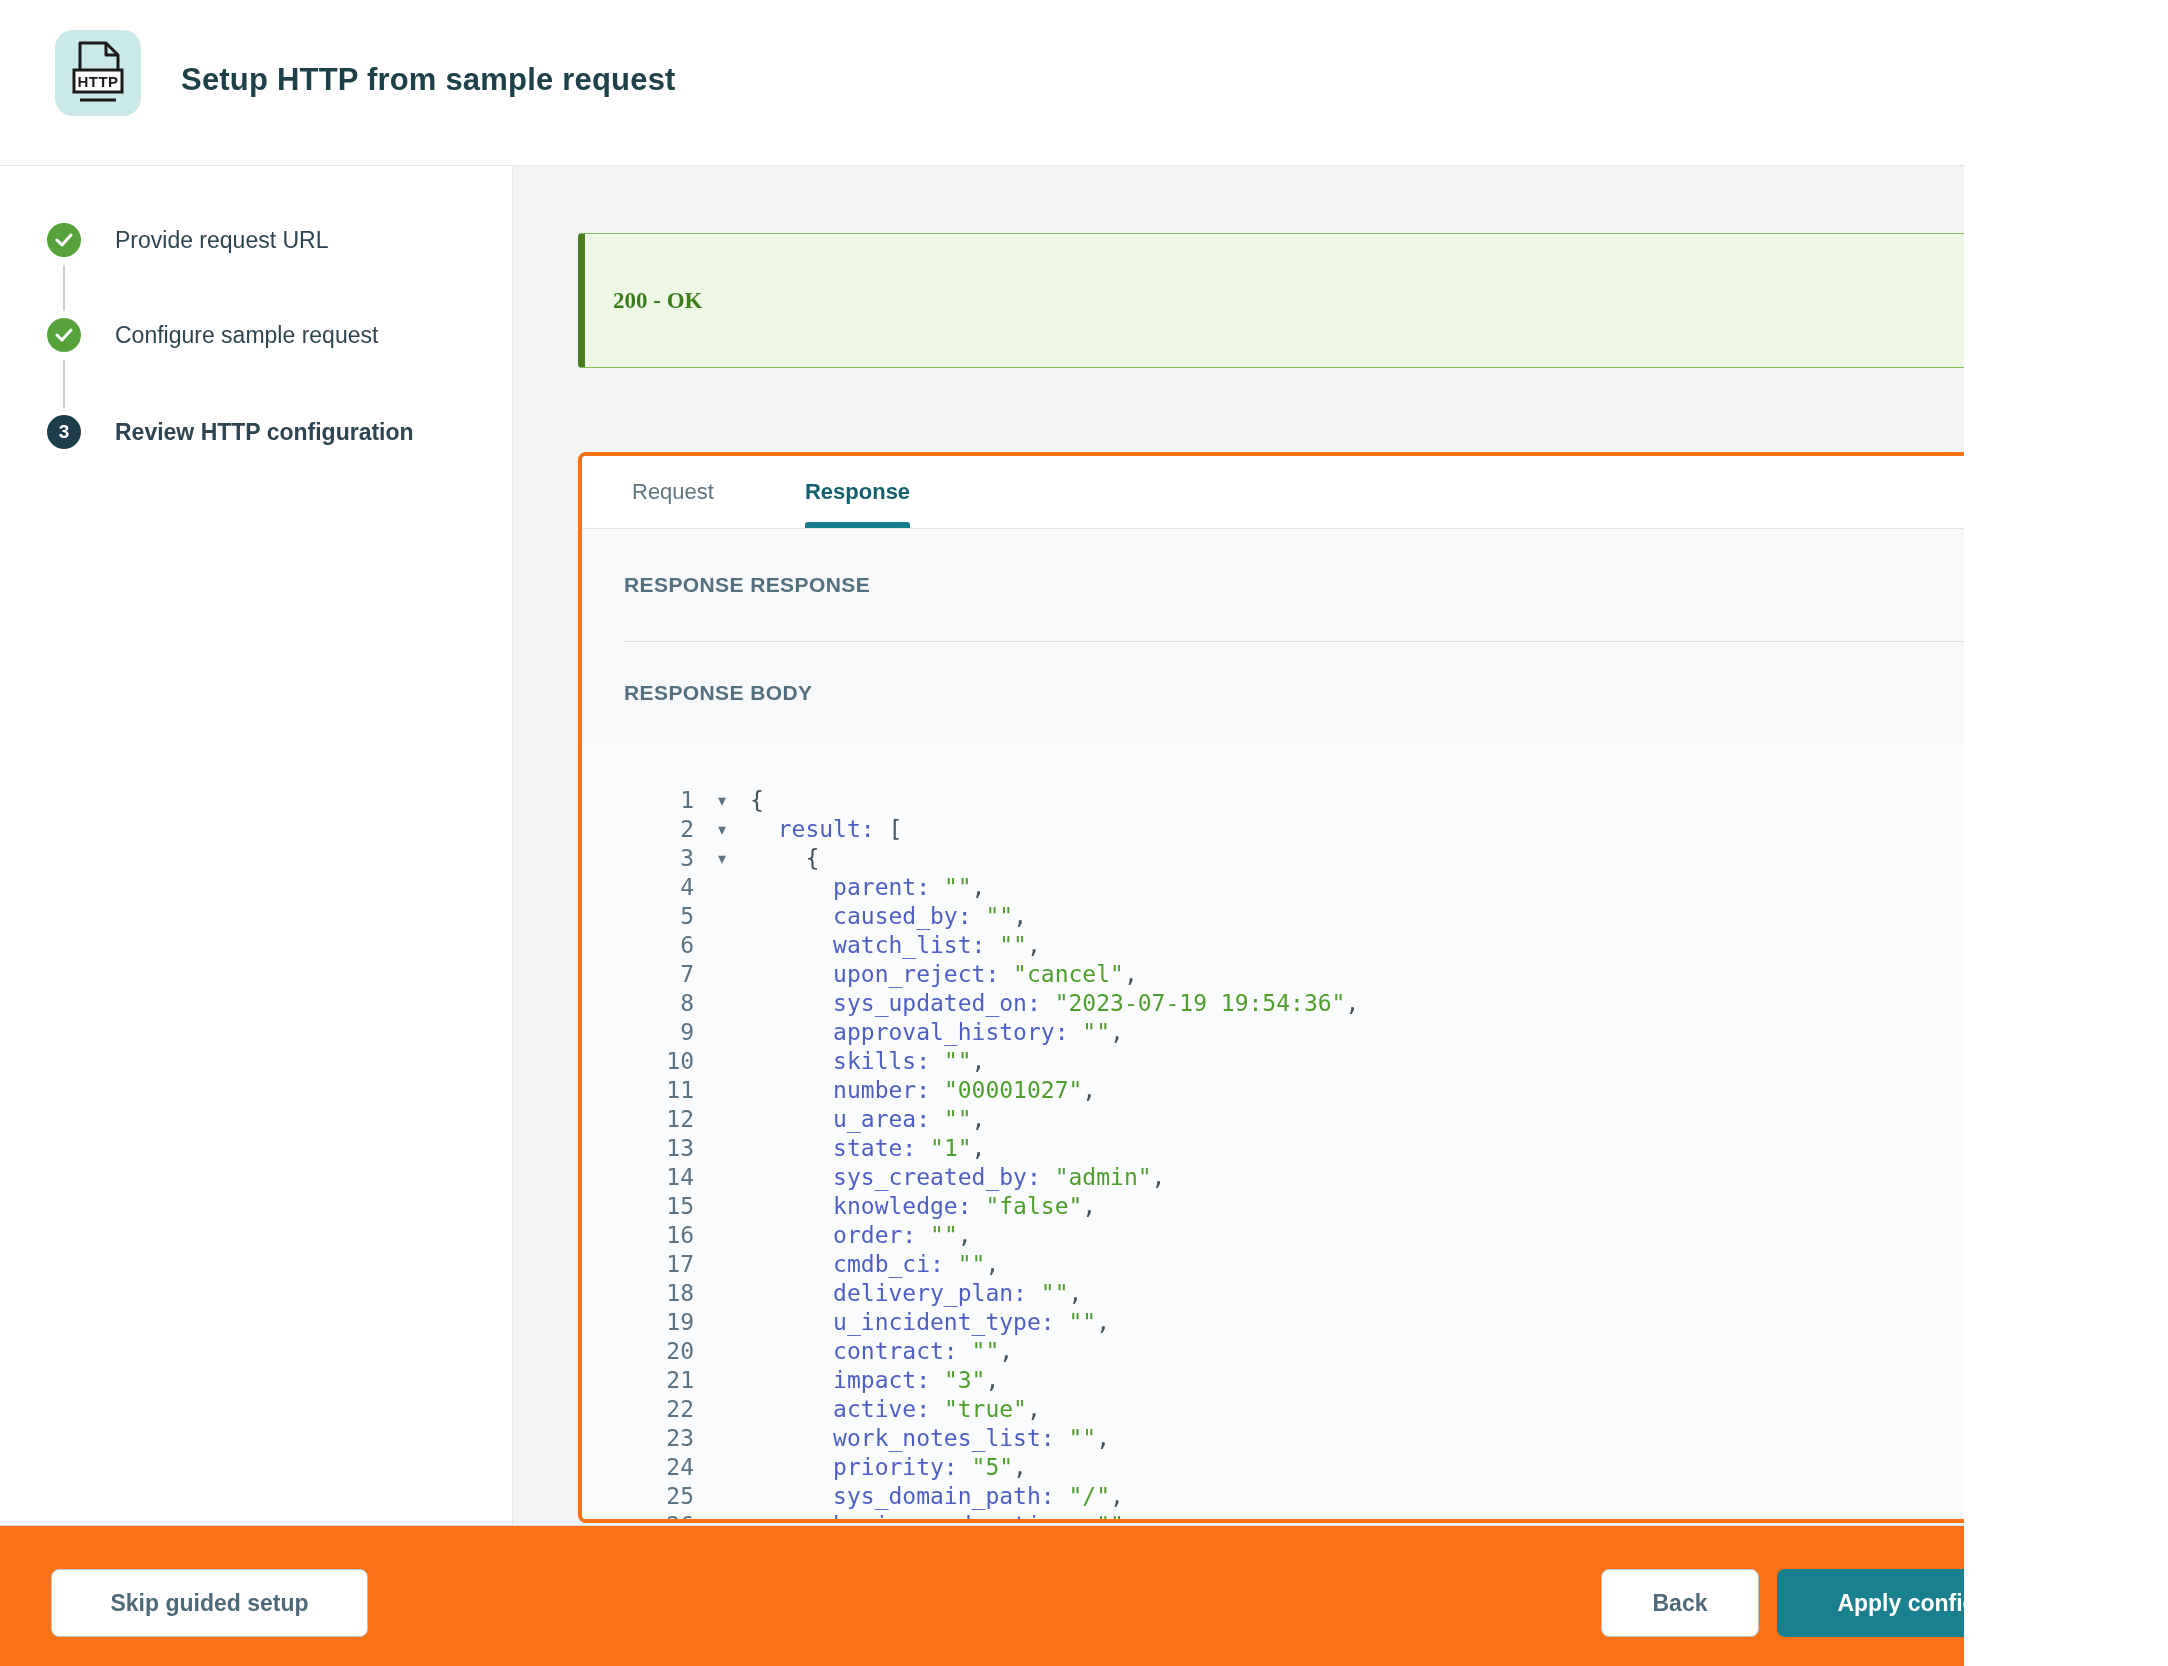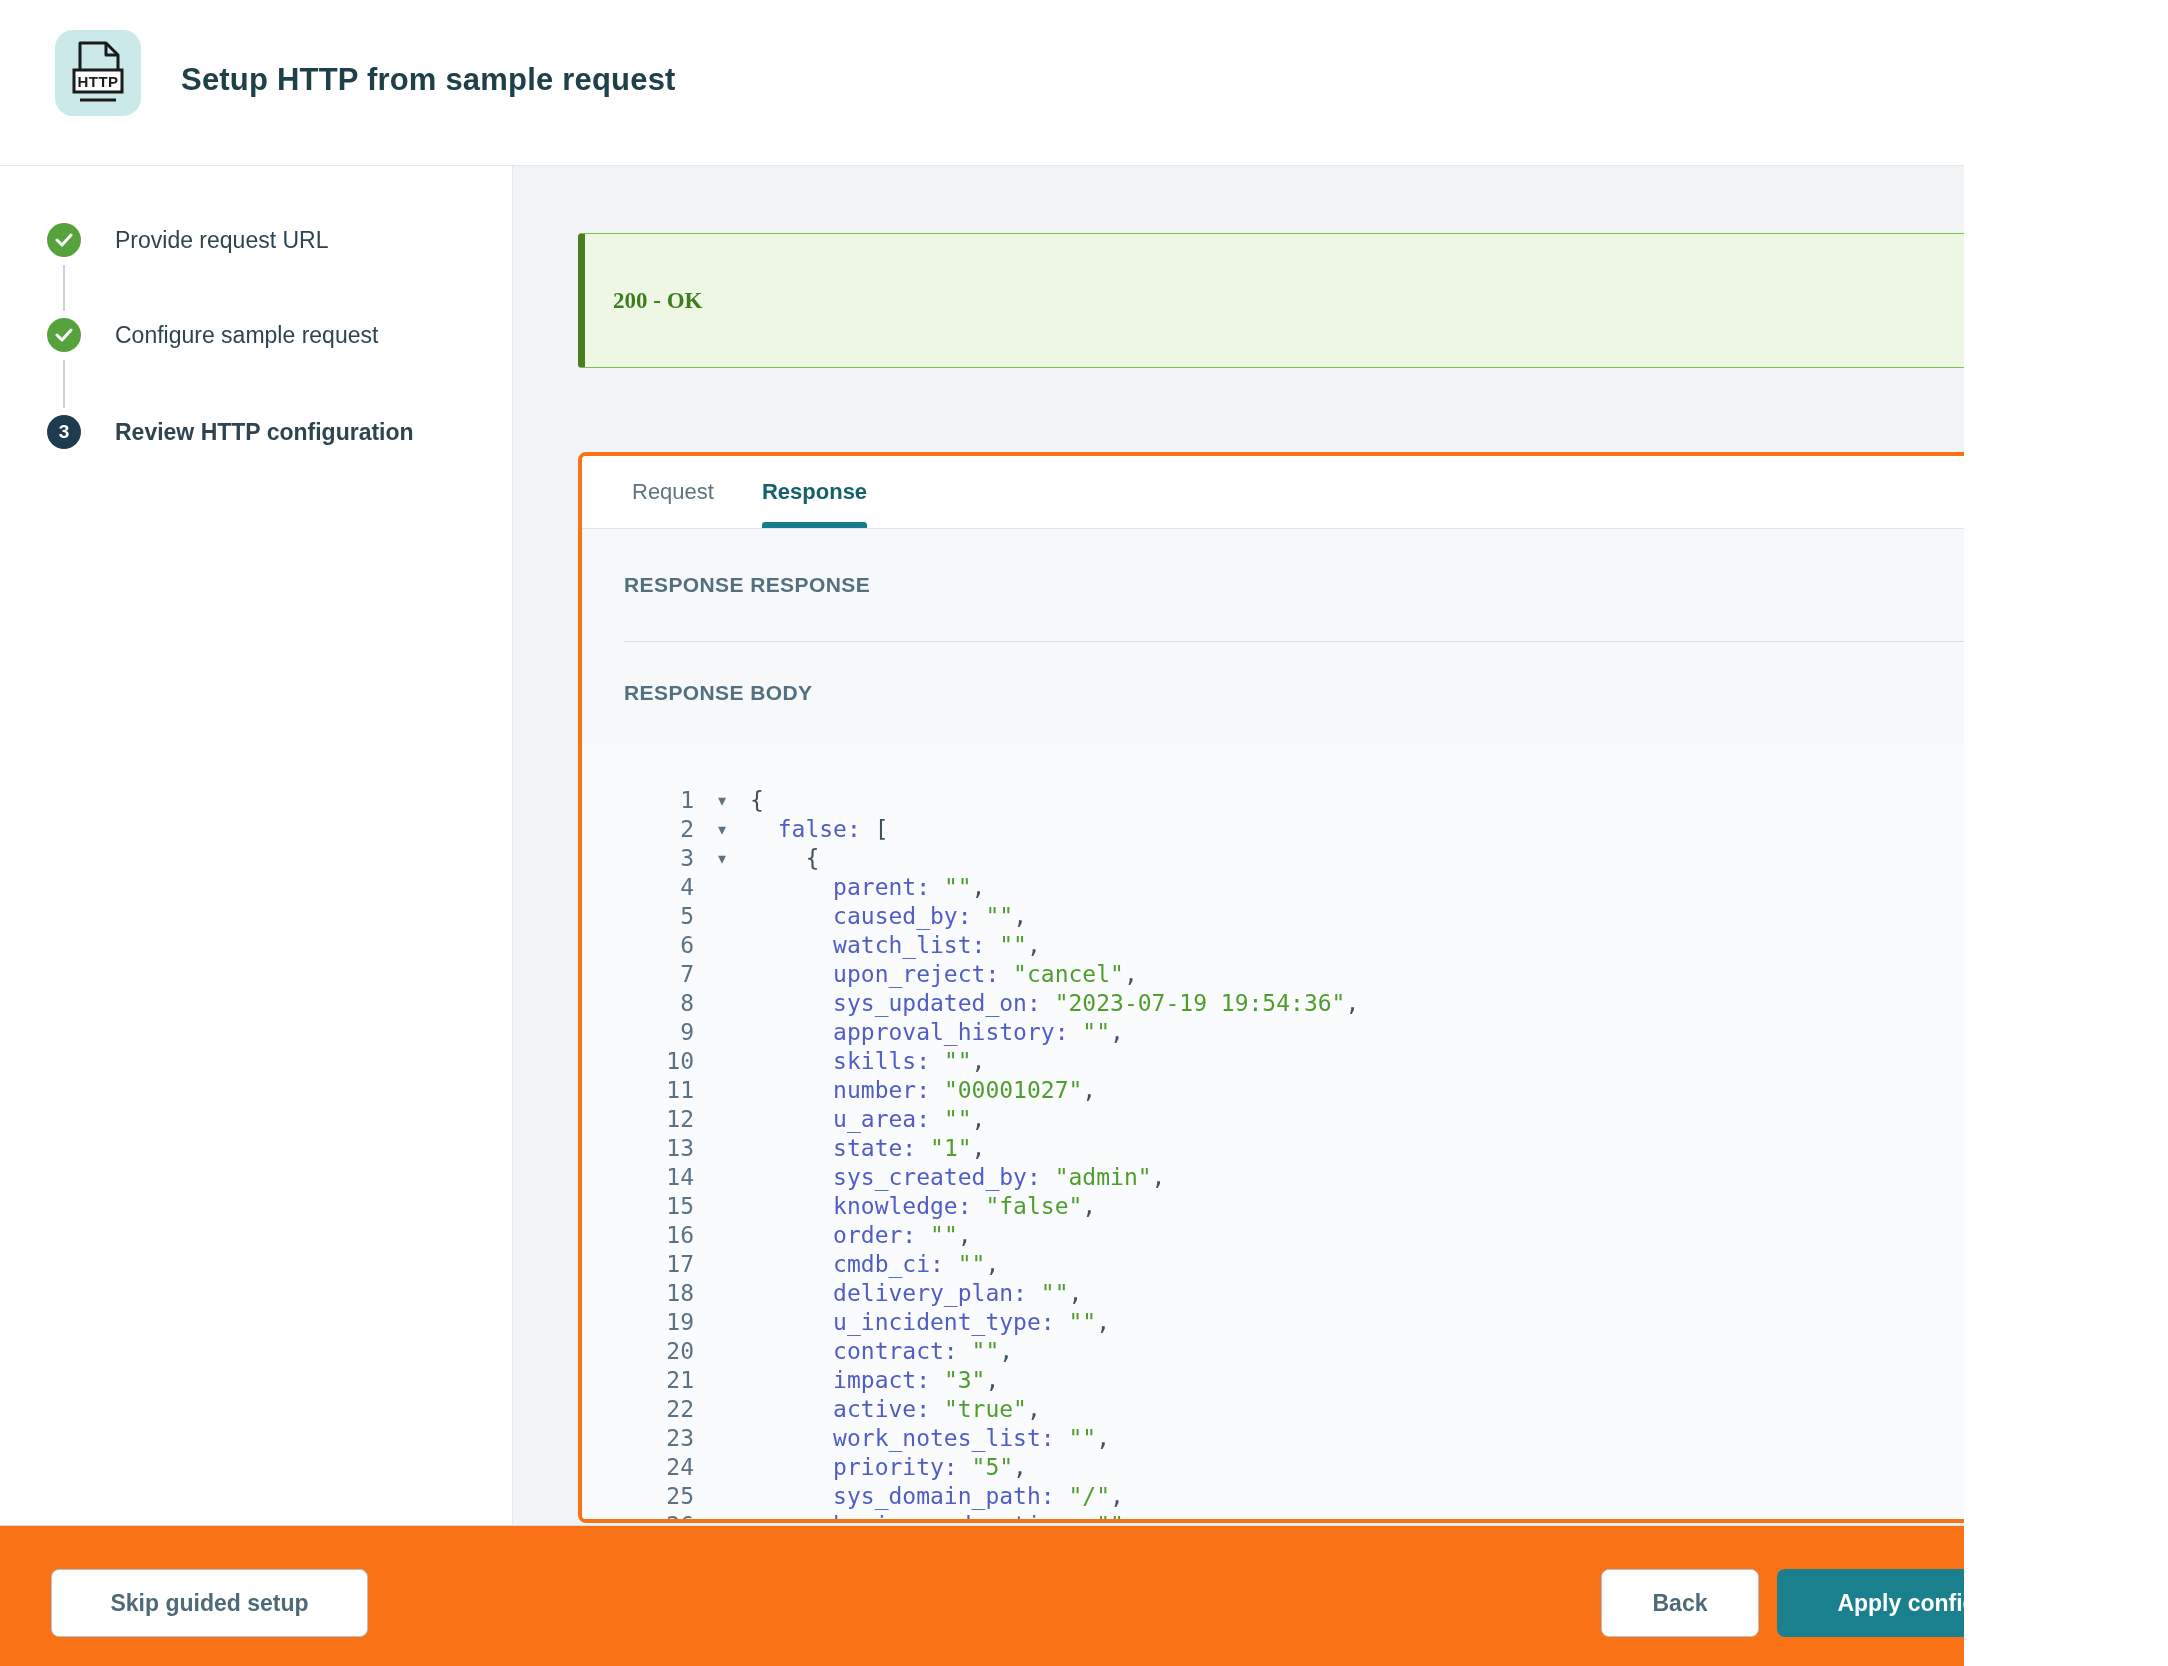--- a/index.html
+++ b/index.html
@@ -31,21 +31,21 @@
             border:1px solid #7fbf4d; border-left:7px solid #4a7d1f; border-radius:4px;
             display:flex; flex-direction:column; justify-content:center; gap:12px; padding-left:28px;font-family:Liberation Serif, serif; }
   .banner-title { font-size:23px; font-weight:700; color:#3e7d1e; }
   .banner-msg { font-size:23px; color:#32515e; }
 
   .card { position:absolute; left:65px; top:286px; width:1535px; height:1071px; background:#f7f8fa;
           border:4px solid #f97316; border-radius:8px; overflow:hidden; }
   .tab-row { position:absolute; left:0; top:0; right:0; height:73px; background:#fff; border-bottom:1px solid #e0e4e8;
              display:flex; align-items:stretch; padding-left:50px; gap:48px; }
   .tab { position:relative; display:flex; align-items:center; font-size:22px; color:#5f7482; cursor:pointer; }
-  .tab.active { color:#14616d; font-weight:700; }
+  .tab.active { color:#14616d; font-weight:700;margin-left:43px; }
   .tab.active::after { content:""; position:absolute; left:0; right:0; bottom:0; height:6px; background:#177c8a; border-radius:3px 3px 0 0; }
 
   .sec-header { position:absolute; left:0; right:0; display:flex; align-items:center; justify-content:space-between;
                 padding:0 42px; cursor:pointer; }
   .sec-1 { top:73px; height:112px; }
   .sec-2 { top:186px; height:102px; }
   .sec-title { font-size:21px; font-weight:700; color:#54707e; letter-spacing:0.4px; }
   .hdiv { position:absolute; left:42px; right:42px; top:185px; height:1px; background:#d9dee3; }
 
   .code { position:absolute; left:0; right:0; top:288px; bottom:0; background:#fafbfd; overflow:hidden;
@@ -153,21 +153,21 @@
       <div class="code">
         <div>
             <div class="code-row">
               <span class="ln">1</span>
               <span class="tri">▾</span>
               <span class="txt"><span class="tk-p">{</span></span>
             </div>
             <div class="code-row">
               <span class="ln">2</span>
               <span class="tri">▾</span>
-              <span class="txt">  <span class="tk-k">false:</span><span class="tk-p"> [</span></span>
+              <span class="txt">  <span class="tk-k">result:</span><span class="tk-p"> [</span></span>
             </div>
             <div class="code-row">
               <span class="ln">3</span>
               <span class="tri">▾</span>
               <span class="txt">    <span class="tk-p">{</span></span>
             </div>
             <div class="code-row">
               <span class="ln">4</span>
               <span class="tri"></span>
               <span class="txt">      <span class="tk-k">parent:</span><span class="tk-s"> ""</span><span class="tk-p">,</span></span>

